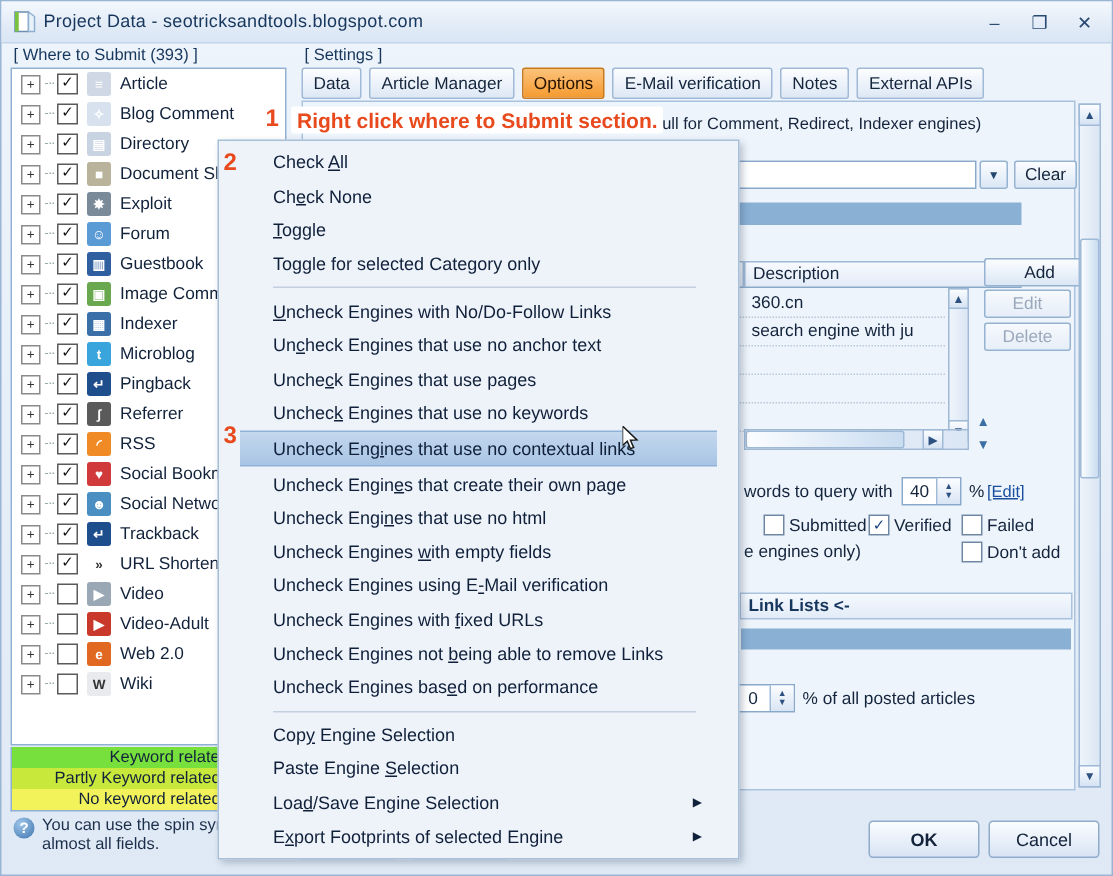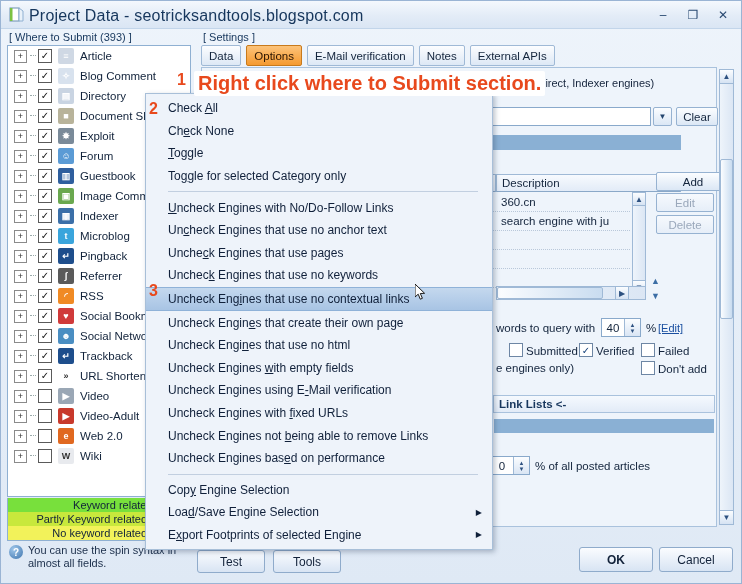--- a/index.html
+++ b/index.html
@@ -12,21 +12,21 @@
   }
   #app{position:relative;width:742px;height:584px;
        background:linear-gradient(#eef4fb,#dfe9f5);
        border:1px solid #9ab4d4;box-sizing:border-box;}
 
   
   .titlebar{position:absolute;left:0;top:0;width:740px;height:28px;
     background:linear-gradient(#f4f8fd,#e3ecf7 55%,#dae6f4);
     border-bottom:1px solid #c2d5ea;box-sizing:border-box;}
   .title-ico{position:absolute;left:8px;top:6px;width:15px;height:15px;}
-  .title-text{position:absolute;left:28px;top:6px;font-size:16px;color:#16365c;
+  .title-text{position:absolute;left:28px;top:6px;font-size:12px;color:#16365c;
     letter-spacing:.2px;white-space:nowrap;}
   .winbtns{position:absolute;right:4px;top:3px;display:flex;gap:2px;}
   .winbtn{width:26px;height:20px;display:flex;align-items:center;justify-content:center;
     color:#2a4a72;font-size:12px;border:1px solid transparent;border-radius:2px;}
 
   
   .grpcap{position:absolute;font-size:11px;color:#16365c;white-space:nowrap;}
 
   
   .treebox{position:absolute;left:6px;top:44px;width:184px;height:452px;
@@ -108,33 +108,33 @@
 
   
   .botbtn{position:absolute;box-sizing:border-box;display:flex;align-items:center;justify-content:center;
     background:linear-gradient(#fafcff,#d8e4f3);border:1px solid #8fabcb;border-radius:3px;
     font-size:12px;color:#12223a;}
   .botbtn.strong{font-weight:bold;}
 
   
   .ctxmenu{position:absolute;left:144px;top:92px;width:348px;
     background:#eef3fa;border:1px solid #a8bfd8;box-shadow:2px 2px 5px rgba(30,50,80,.30);
-    padding:3px 0;box-sizing:border-box;}
+    padding:3px 14px;box-sizing:border-box;}
   .mi{height:22.6px;display:flex;align-items:center;padding-left:22px;
     font-size:12px;color:#10203a;white-space:nowrap;position:relative;}
   .mi.sel{background:linear-gradient(#c4d8ee,#a8c4e4);border-top:1px solid #8fb2d8;
     border-bottom:1px solid #8fb2d8;}
   .mi .sub{position:absolute;right:10px;font-size:8px;color:#10203a;}
   .msep{height:1px;background:#c2cfe0;margin:4px 14px 4px 22px;}
   .u{text-decoration:underline;}
 
   
   .anno{position:absolute;color:#e8491d;font-weight:bold;}
   .anno-num{font-size:16px;}
-  .anno-txt{position:absolute;font-size:20px;color:#e8491d;font-weight:bold;white-space:nowrap;
+  .anno-txt{position:absolute;font-size:14px;color:#e8491d;font-weight:bold;white-space:nowrap;
     background:#fff;padding:1px 4px;border-radius:2px;}
   .anno-num.on-menu{color:#e8491d;}
   .cursor{position:absolute;width:12px;height:18px;}
 </style>
 </head>
 <body>
 
 <div id="app">
 
   <div class="titlebar">
@@ -319,20 +319,21 @@
     <span class="qico">?</span>
     <span class="htxt">
       <span>You can use the spin syntax in</span><br>
       <span>almost all fields.</span>
     </span>
   </div>
 
   <div class="grpcap" style="left:202px;top:30px;">[ Settings ]</div>
   <div class="tabs" id="tabs">
       <div class="tab">Data</div>
+      <div class="tab">Article Manager</div>
       <div class="tab active">Options</div>
       <div class="tab">E-Mail verification</div>
       <div class="tab">Notes</div>
       <div class="tab">External APIs</div>
     </div>
 
   <div class="panel"></div>
 
   <div class="pnote" style="left:416px;">(usefull for Comment, Redirect, Indexer engines)</div>
 
@@ -473,20 +474,23 @@
         <span>Uncheck Engines not <span class="u">b</span>eing able to remove Links</span>
       </div>
       <div class="mi">
         <span>Uncheck Engines bas<span class="u">e</span>d on performance</span>
       </div>
       <div class="msep"></div>
       <div class="mi">
         <span>Cop<span class="u">y</span> Engine Selection</span>
       </div>
       <div class="mi">
+        <span>Paste Engine <span class="u">S</span>election</span>
+      </div>
+      <div class="mi">
         <span>Loa<span class="u">d</span>/Save Engine Selection</span>
         <span class="sub">▶</span>
       </div>
       <div class="mi">
         <span>E<span class="u">x</span>port Footprints of selected Engine</span>
         <span class="sub">▶</span>
       </div>
     </div>
 
   <div class="anno anno-num" style="left:176px;top:70px;">1</div>

